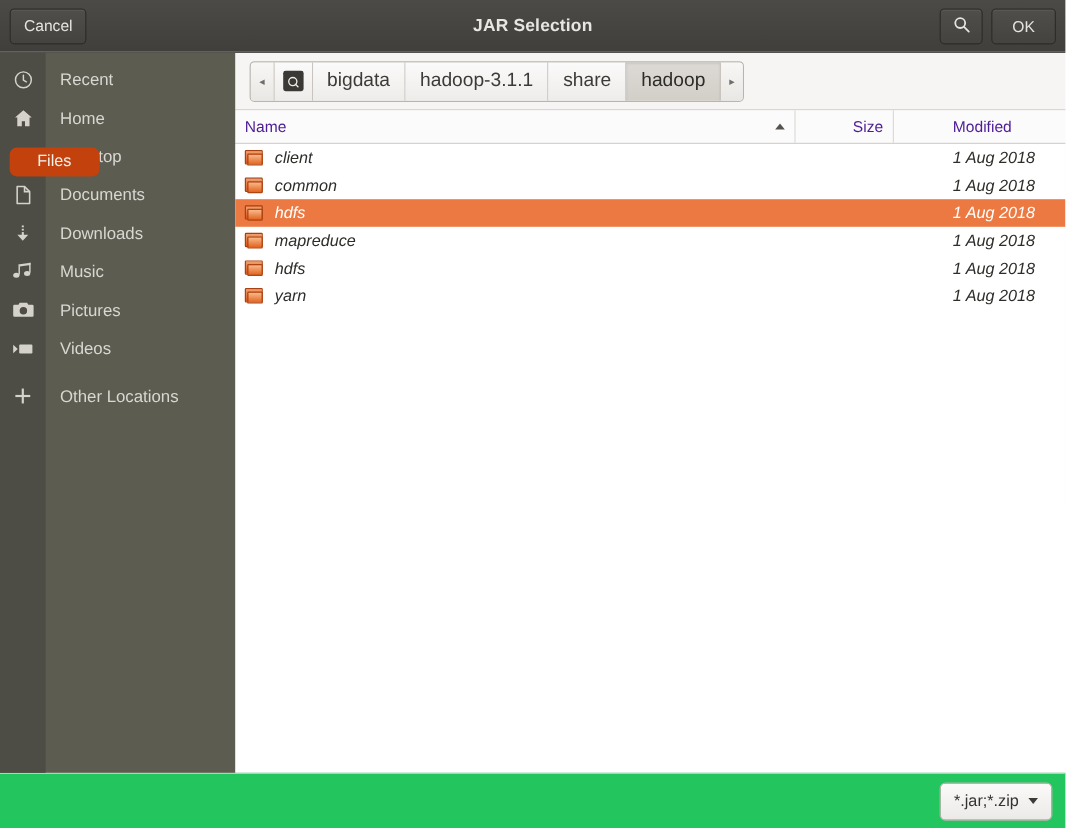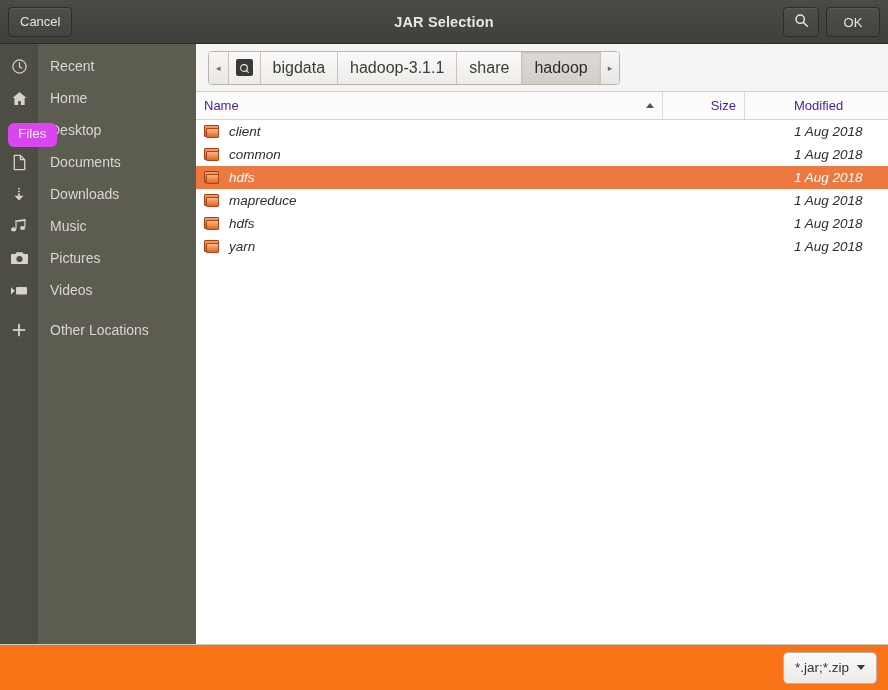--- a/index.html
+++ b/index.html
@@ -117,24 +117,24 @@
     justify-content: center;
     color: #d4d2cb;
   }
   .side-label { padding-left: 12px; }
   .side-gap { height: 8px; }
 
   .tooltip {
     position: absolute;
     left: 8px;
     top: 79px;
-    background: #d946ef;
+    background: #c2410c;
     color: #f3f1ec;
     font-size: 13.5px;
-    padding: 4px 10px 5px;
+    padding: 4px 23px 5px;
     border-radius: 6px;
     z-index: 10;
     line-height: 1.1;
   }
 
   
   .main {
     flex: 1 1 auto;
     display: flex;
     flex-direction: column;
@@ -268,21 +268,21 @@
     background: linear-gradient(to bottom, #f7b98c, #e4641f);
     border: 1px solid #b04511;
     border-radius: 1px;
     box-sizing: border-box;
   }
 
   
   .footer {
     height: 46px;
     flex: 0 0 46px;
-    background: #f97316;
+    background: #22c55e;
     border-top: 1px solid #c9c5bf;
     display: flex;
     align-items: center;
     justify-content: flex-end;
     padding-right: 11px;
     box-sizing: border-box;
   }
   .filter-btn {
     height: 30px;
     padding: 0 11px;

